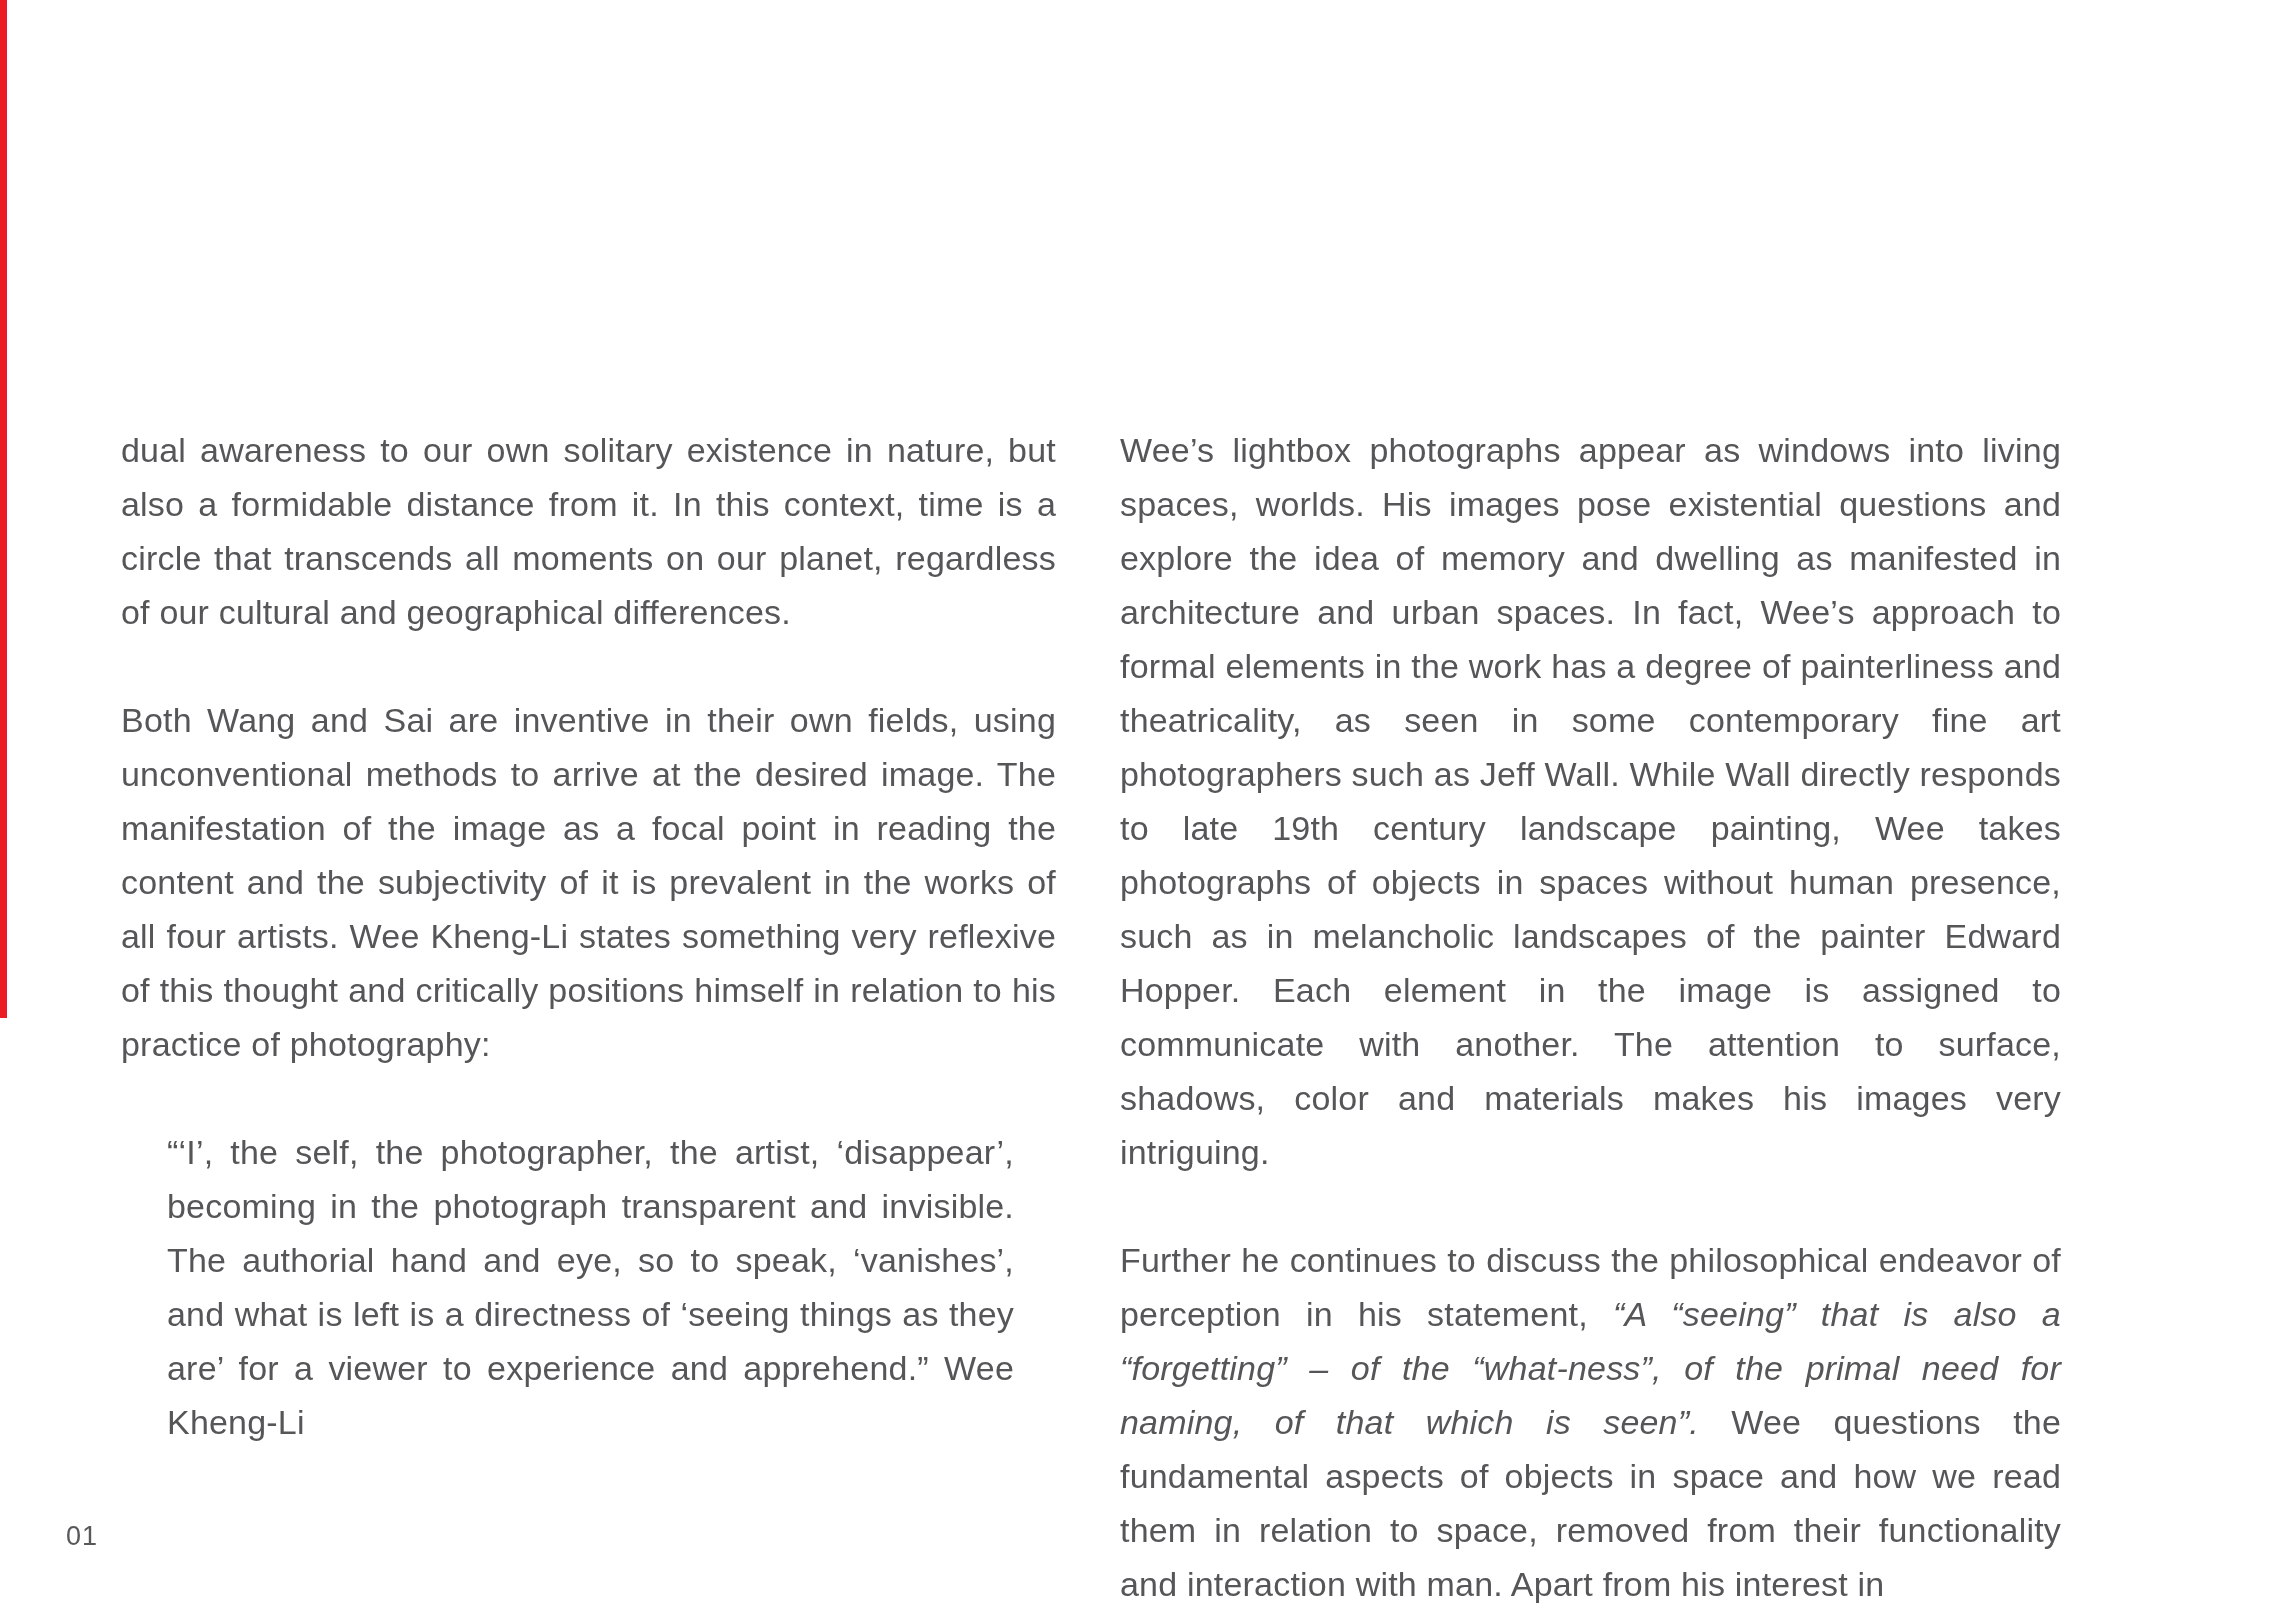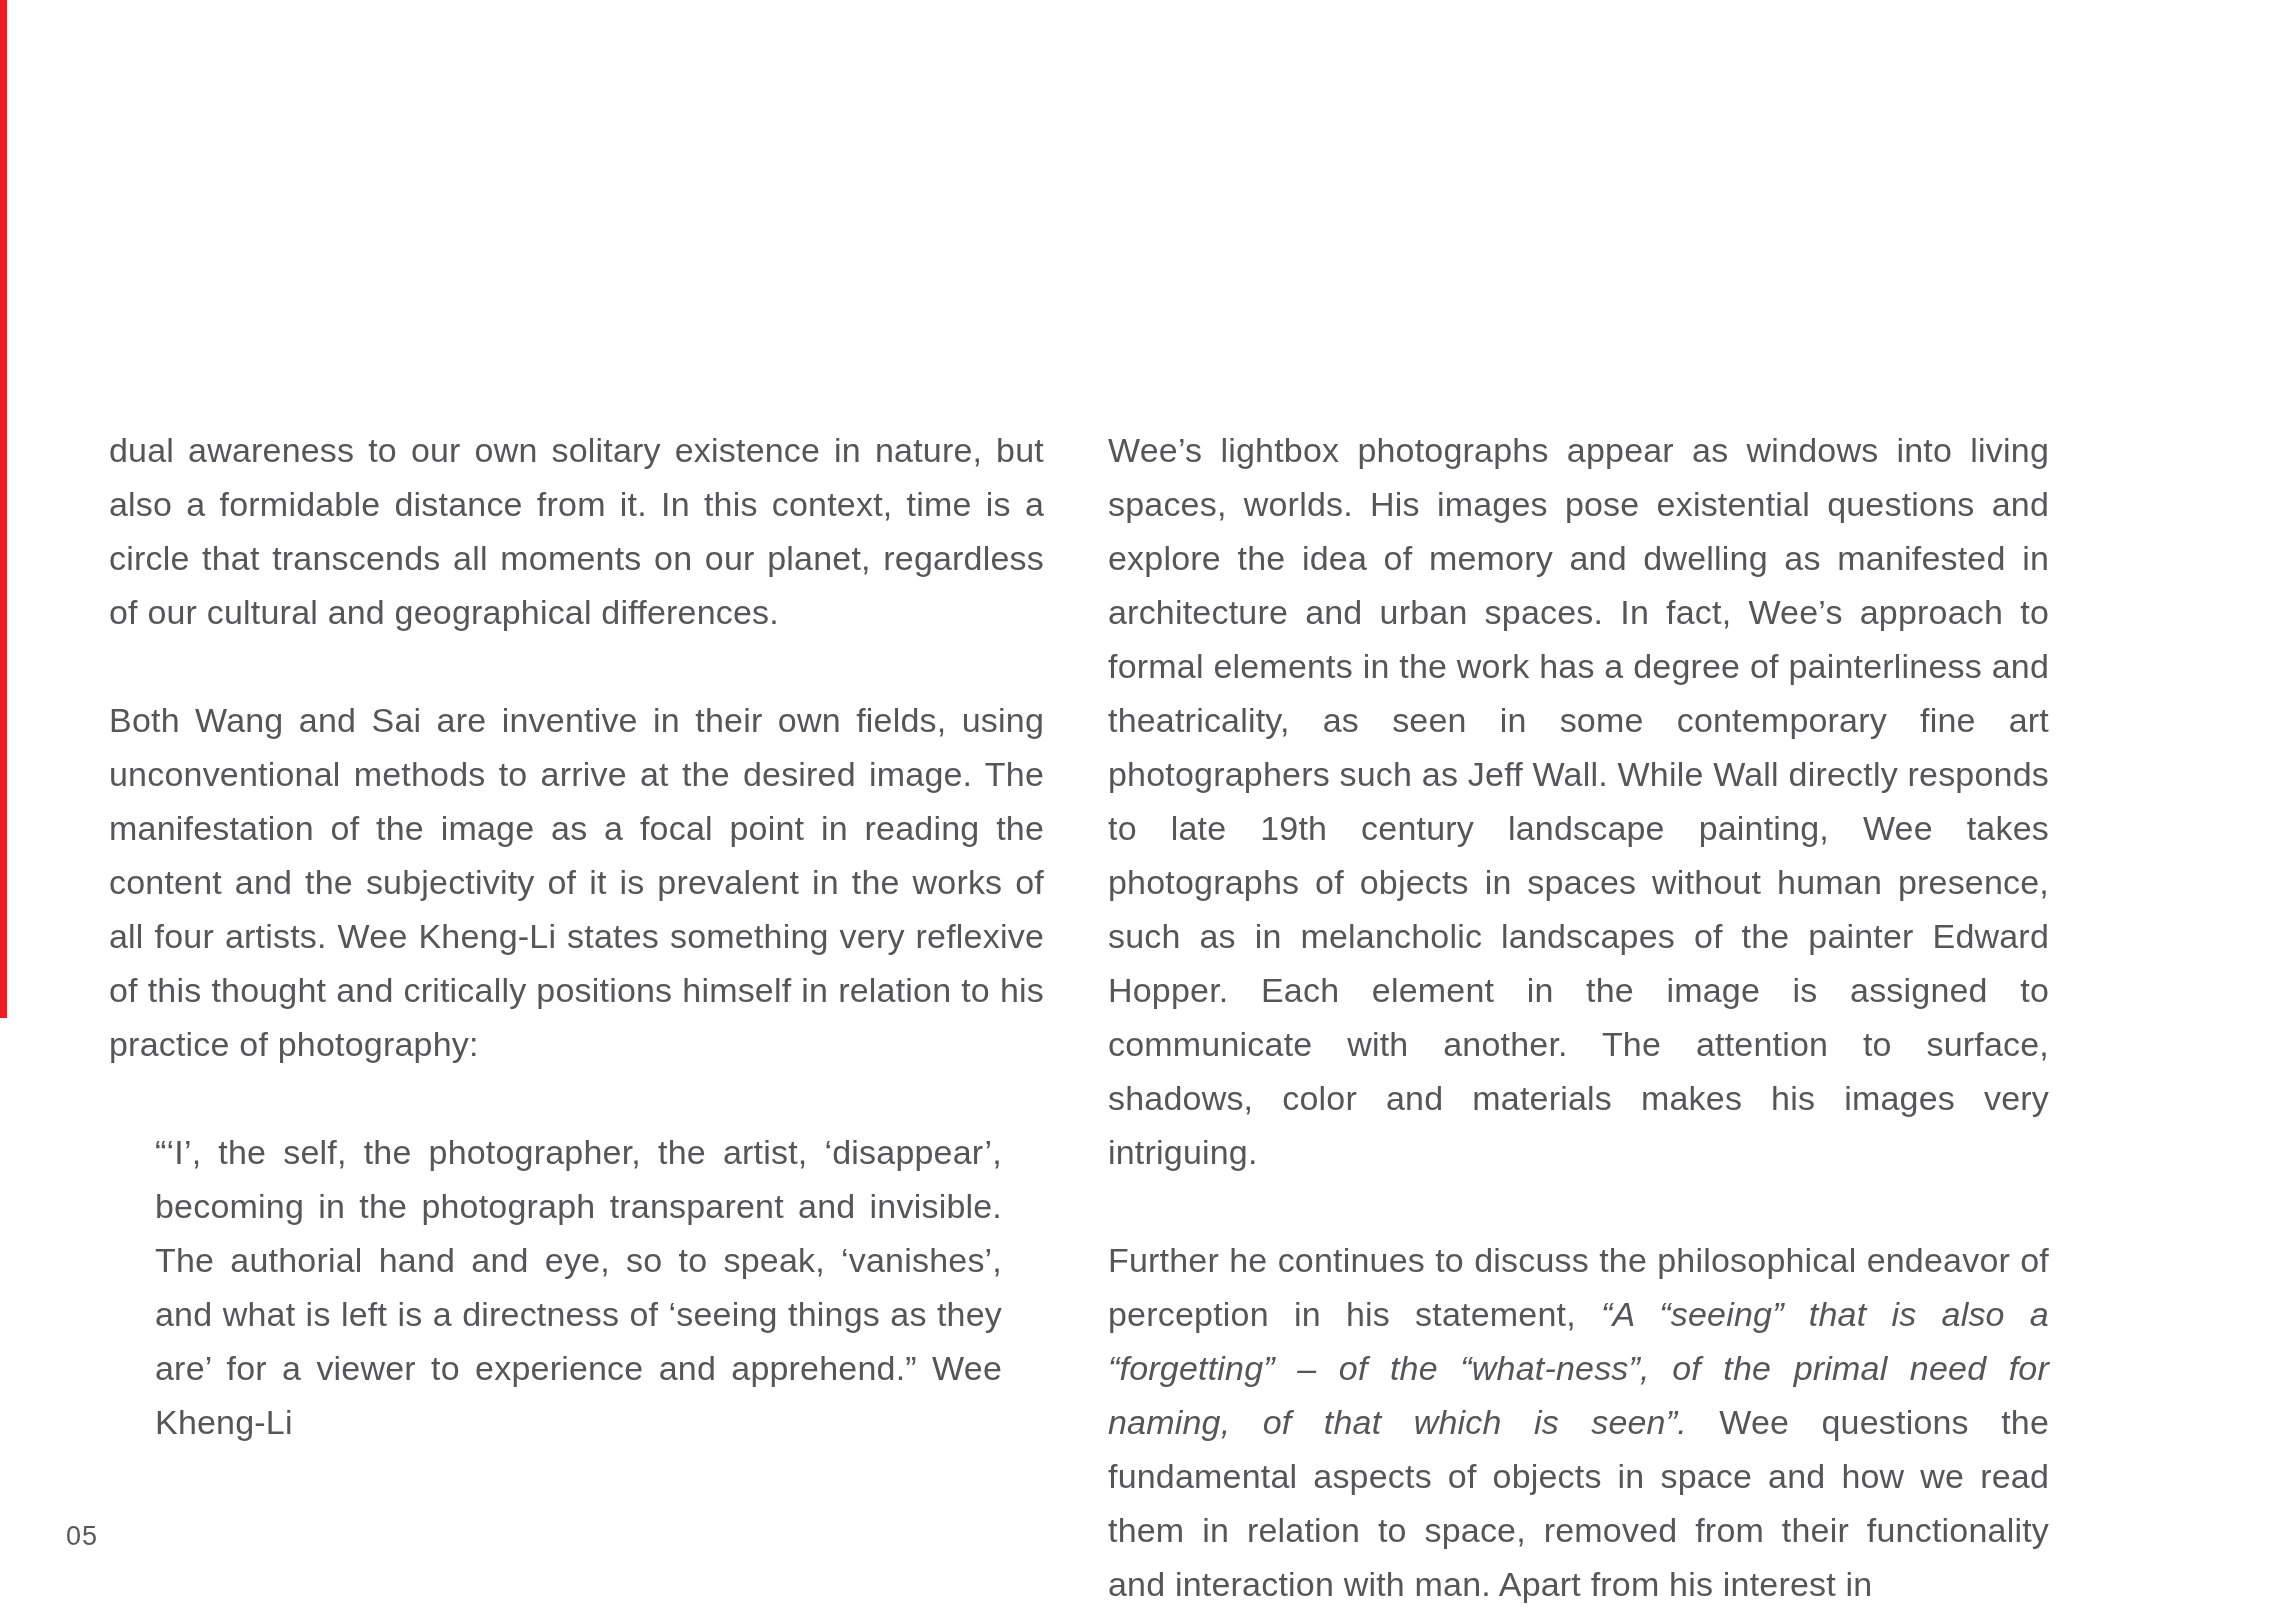--- a/index.html
+++ b/index.html
@@ -26,20 +26,21 @@
   }
   .col {
     position: absolute;
     top: 423px;
     color: #565659;
     font-size: 34px;
     line-height: 54px;
     font-weight: 400;
     text-align: justify;
     letter-spacing: 0.2px;
+    margin-left: 12px;
   }
   .col-left  { left: 109px;  width: 935px; }
   .col-right { left: 1108px; width: 941px; }
   .para { margin-bottom: 54px; }
   .para:last-child { margin-bottom: 0; }
   .pull-quote {
     margin-left: 46px;
     margin-right: 42px;
     text-align: justify;
   }
@@ -65,16 +66,16 @@
     <p class="para">dual awareness to our own solitary existence in nature, but also a formidable distance from it. In this context, time is a circle that transcends all moments on our planet, regardless of our cultural and geographical differences.</p>
     <p class="para">Both Wang and Sai are inventive in their own fields, using unconventional methods to arrive at the desired image. The manifestation of the image as a focal point in reading the content and the subjectivity of it is prevalent in the works of all four artists. Wee Kheng-Li states something very reflexive of this thought and critically positions himself in relation to his practice of photography:</p>
     <p class="para pull-quote">“‘I’, the self, the photographer, the artist, ‘disappear’, becoming in the photograph transparent and invisible. The authorial hand and eye, so to speak, ‘vanishes’, and what is left is a directness of ‘seeing things as they are’ for a viewer to experience and apprehend.” Wee Kheng-Li</p>
   </div>
 
   <div class="col col-right">
     <p class="para">Wee’s lightbox photographs appear as windows into living spaces, worlds. His images pose existential questions and explore the idea of memory and dwelling as manifested in architecture and urban spaces. In fact, Wee’s approach to formal elements in the work has a degree of painterliness and theatricality, as seen in some contemporary fine art photographers such as Jeff Wall. While Wall directly responds to late 19th century landscape painting, Wee takes photographs of objects in spaces without human presence, such as in melancholic landscapes of the painter Edward Hopper. Each element in the image is assigned to communicate with another. The attention to surface, shadows, color and materials makes his images very intriguing.</p>
     <p class="para"><span>Further he continues to discuss the philosophical endeavor of perception in his statement, </span><span class="italic">“A “seeing” that is also a “forgetting” – of the “what-ness”, of the primal need for naming, of that which is seen”.</span><span> Wee questions the fundamental aspects of objects in space and how we read them in relation to space, removed from their functionality and interaction with man. Apart from his interest in</span></p>
   </div>
 
-  <div class="page-number">05</div>
+  <div class="page-number">01</div>
 
 </div>
 
 
 </body></html>

